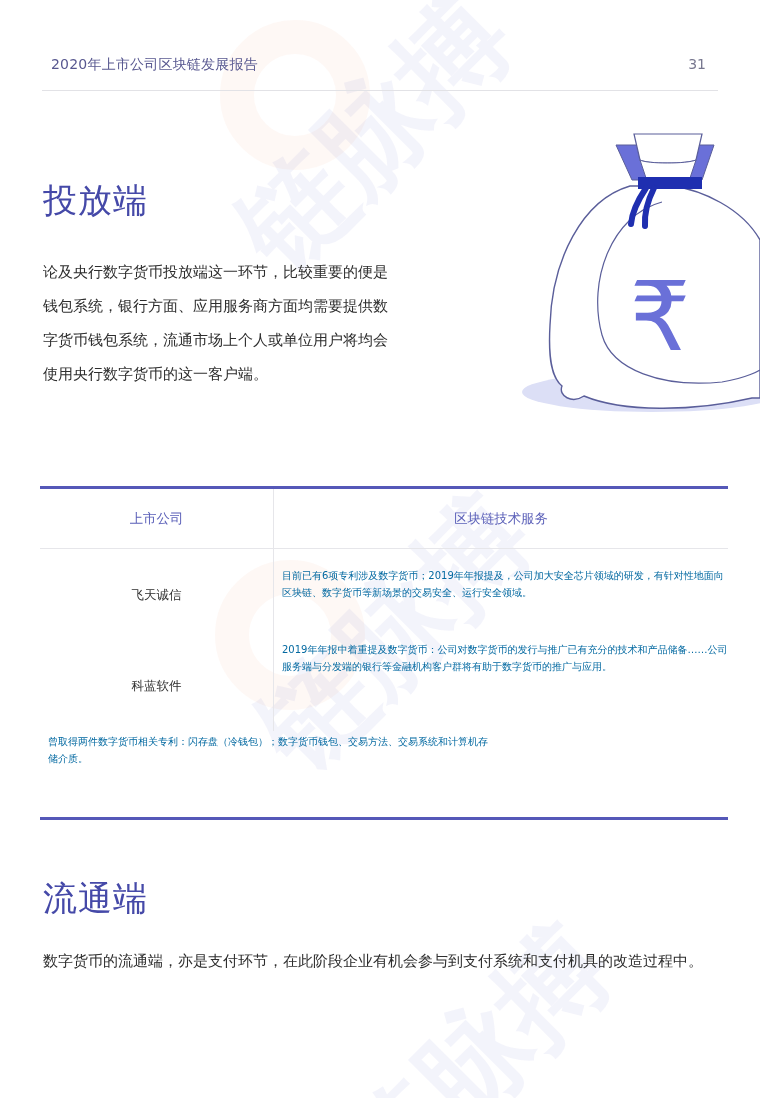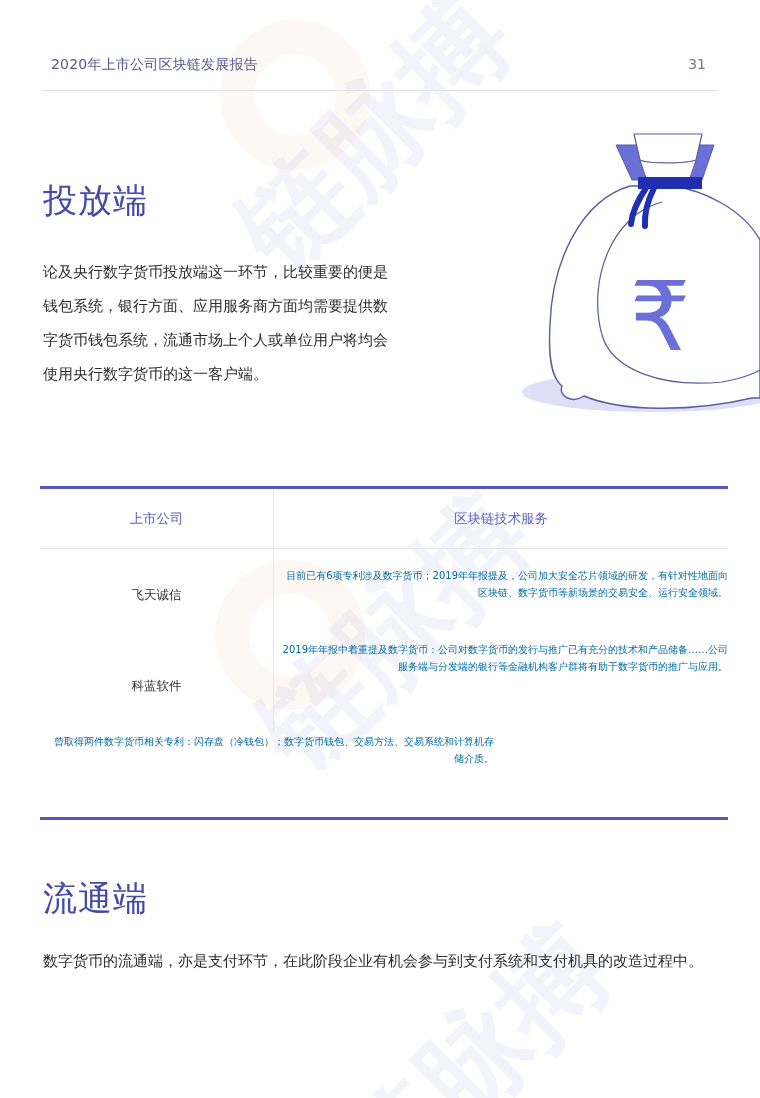--- a/index.html
+++ b/index.html
@@ -90,21 +90,20 @@
       height: 300px;
     }
 
     .table {
       position: absolute;
       left: 40px;
       top: 486px;
       width: 688px;
       border-top: 3px solid #5558b8;
       border-bottom: 3px solid #5558b8;
-      text-align: right;
     }
     .thead {
       display: flex;
       height: 60px;
       border-bottom: 1px solid #e6e6ea;
     }
     .th {
       display: flex;
       align-items: center;
       justify-content: center;

